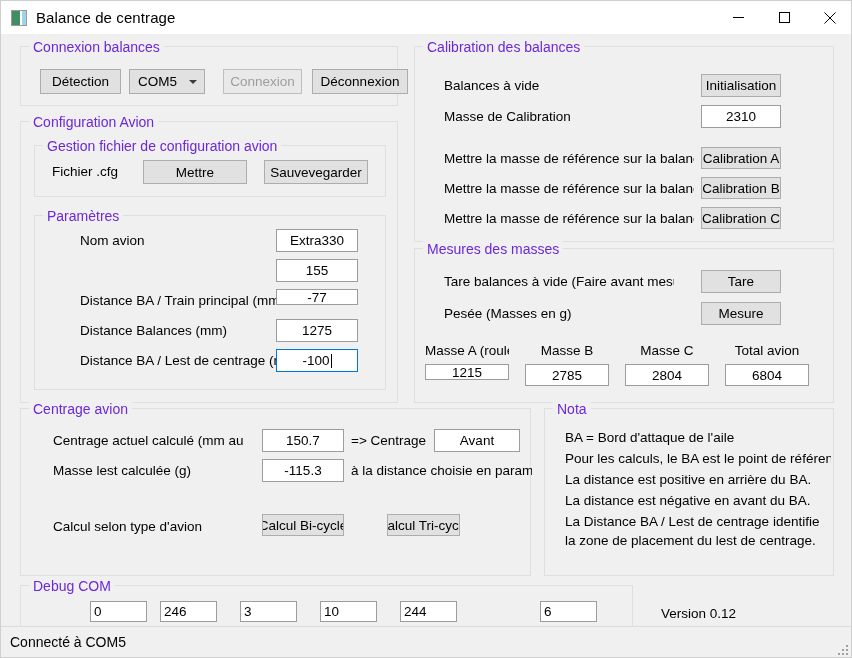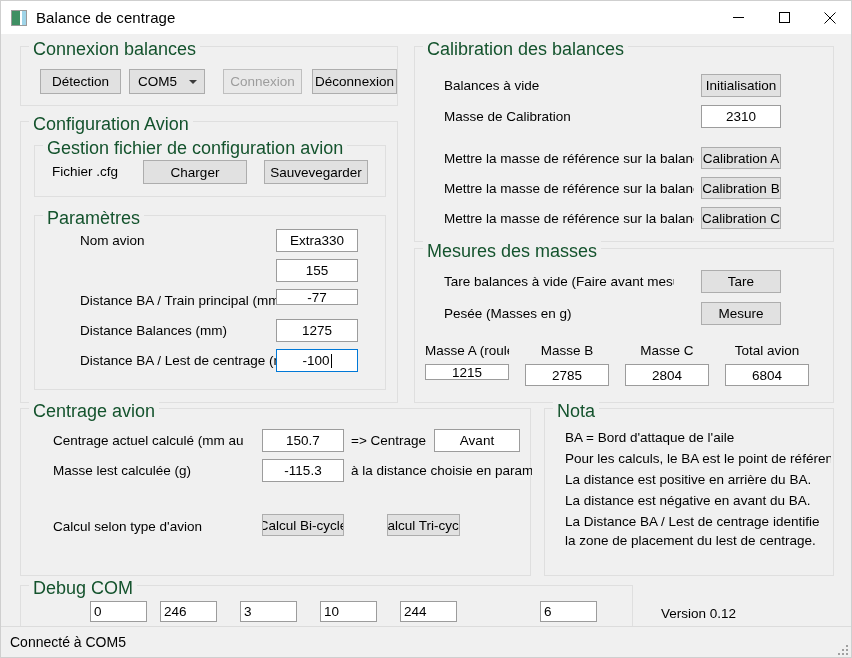--- a/index.html
+++ b/index.html
@@ -76,22 +76,22 @@
   .group {
     position: absolute;
     border: 1px solid #dfdfdf;
     box-sizing: border-box;
   }
   .group > .legend {
     position: absolute;
     top: -8px; left: 8px;
     background: #f0f0f0;
     padding: 0 4px;
-    font-size: 18px;
-    color: #14532d;
+    font-size: 14px;
+    color: #6d28d9;
     white-space: nowrap;
   }
   
   .lbl {
     position: absolute;
     font-size: 13.5px;
     color: #000;
     white-space: nowrap;
     overflow: hidden;
     box-sizing: border-box;
@@ -197,30 +197,30 @@
   <div class="client">
 
     <div class="group" style="left:19px; top:12px; width:378px; height:60px;">
       <div class="legend">Connexion balances</div>
       <button class="btn" style="left:19px; top:22px; width:81px; height:25px;">Détection</button>
       <div class="combo" style="left:108px; top:22px; width:76px; height:25px;">
         <span>COM5</span>
         <span class="chev"></span>
       </div>
       <button class="btn disabled" style="left:202px; top:22px; width:79px; height:25px;">Connexion</button>
-      <button class="btn" style="left:291px; top:22px; width:85px; height:25px;">Déconnexion</button>
+      <button class="btn" style="left:291px; top:22px; width:96px; height:25px;">Déconnexion</button>
     </div>
 
     <div class="group" style="left:19px; top:87px; width:378px; height:282px;">
       <div class="legend">Configuration Avion</div>
 
       <div class="group" style="left:13px; top:23px; width:352px; height:52px;">
         <div class="legend">Gestion fichier de configuration avion</div>
         <div class="lbl" style="left:17px; top:18px; width:90px;">Fichier .cfg</div>
-        <button class="btn" style="left:108px; top:14px; width:104px; height:24px;">Charger</button>
+        <button class="btn" style="left:108px; top:14px; width:104px; height:24px;">Mettre</button>
         <button class="btn" style="left:229px; top:14px; width:104px; height:24px;">Sauvevegarder</button>
       </div>
 
       <div class="group" style="left:13px; top:93px; width:352px; height:175px;">
         <div class="legend">Paramètres</div>
 
         <div class="lbl" style="left:45px; top:17px; width:190px;">Nom avion</div>
         <div class="txt" style="left:241px; top:13px; width:82px; height:23px;">Extra330</div>
 
         <div class="txt" style="left:241px; top:43px; width:82px; height:23px;">155</div>

